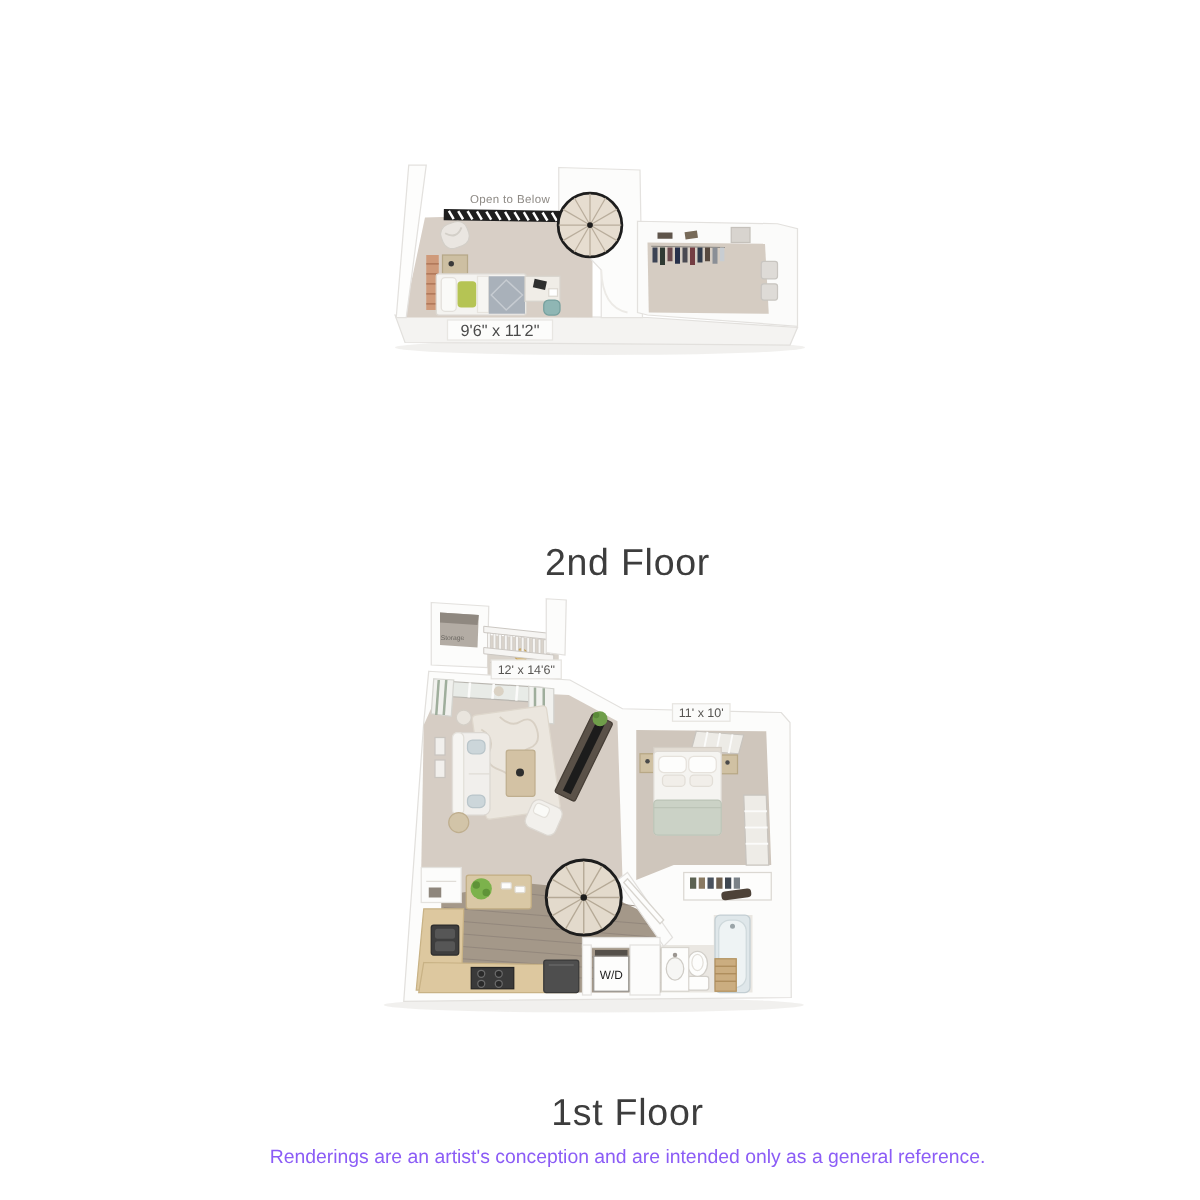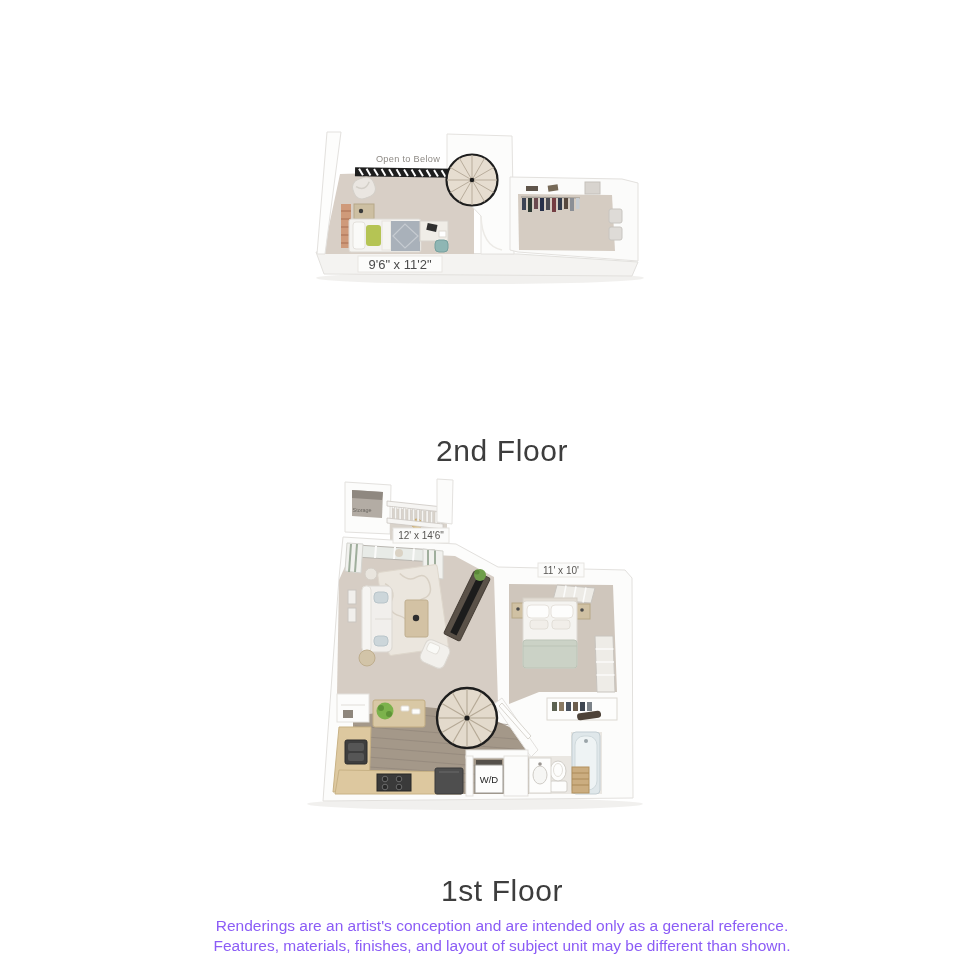--- a/index.html
+++ b/index.html
@@ -386,16 +386,15 @@
         <ellipse cx="245" cy="315" rx="7" ry="9" fill="#f6f6f4" stroke="#cfccc6"></ellipse>
         <circle cx="245" cy="304" r="1.8" fill="#9b9691"></circle>
       </g>
     </svg>
   </figure>
 
   <h2 class="floor-title title-1st">1st Floor</h2>
 
   <p class="disclaimer">
     <span>Renderings are an artist's conception and are intended only as a general reference.</span><br>
-    <span>Features, materials, finishes, and layout of subject unit may be different than shown.</span>
   </p>
 
 </div>
 
 </body></html>

